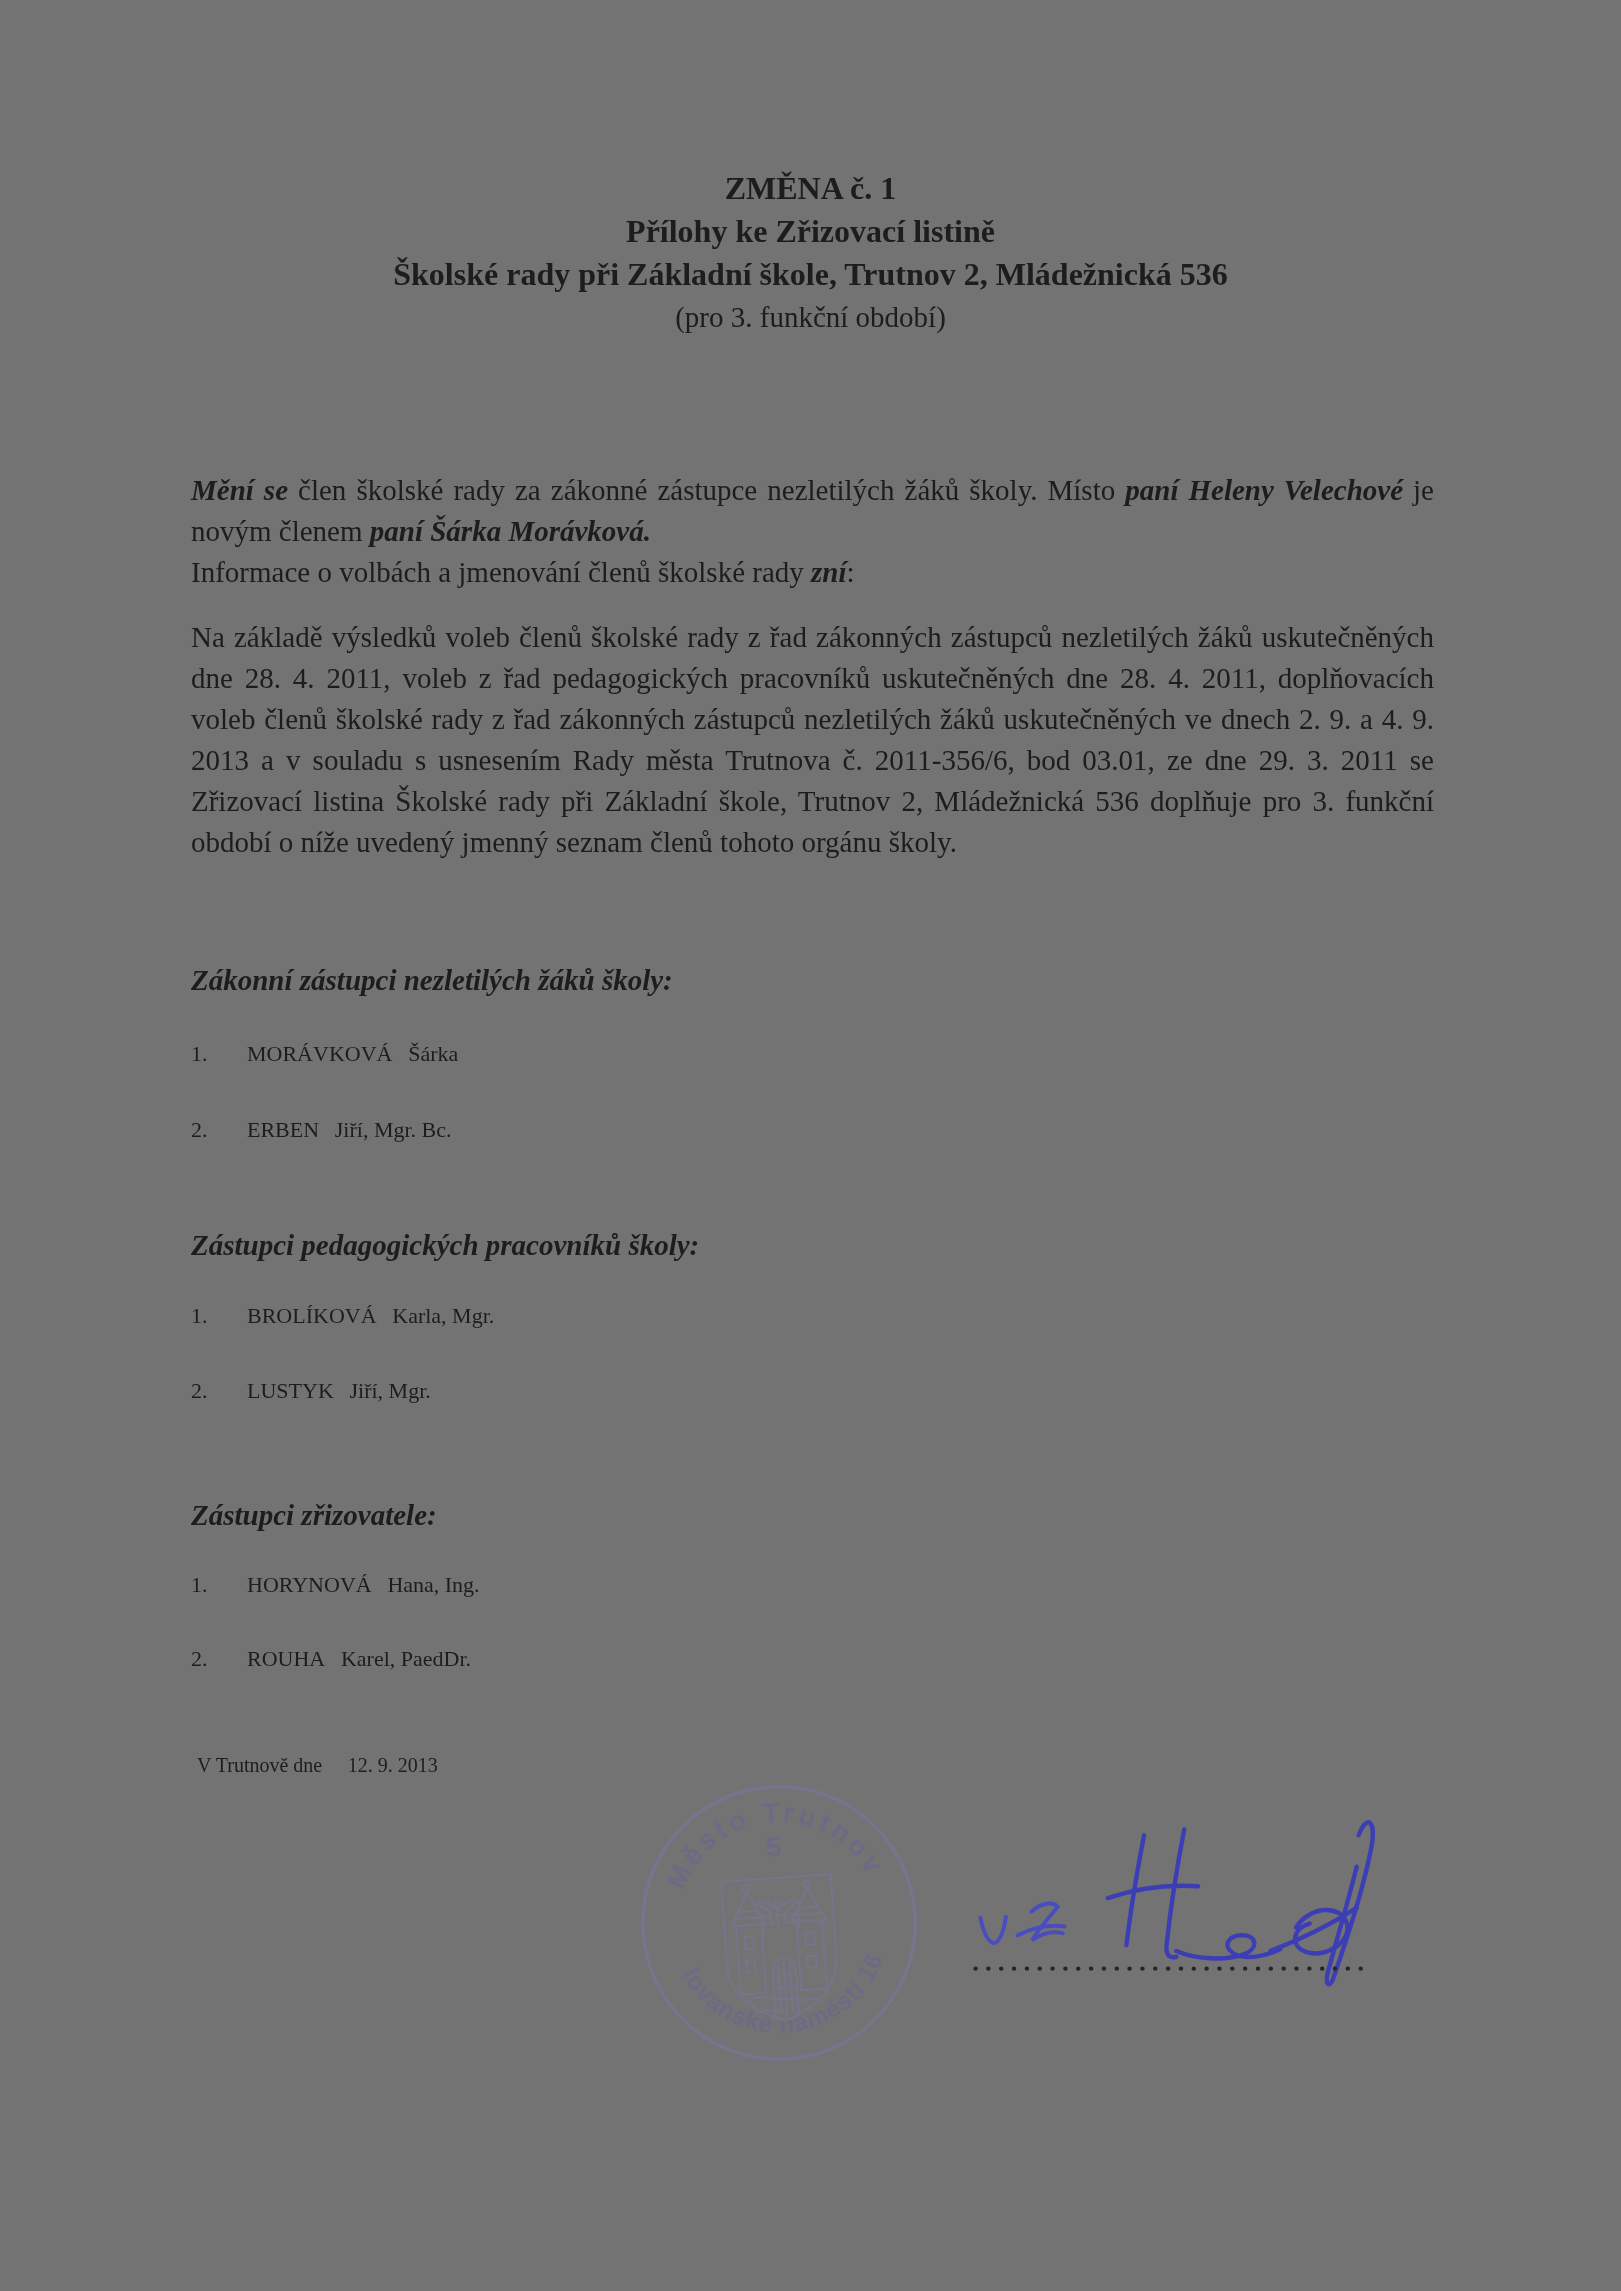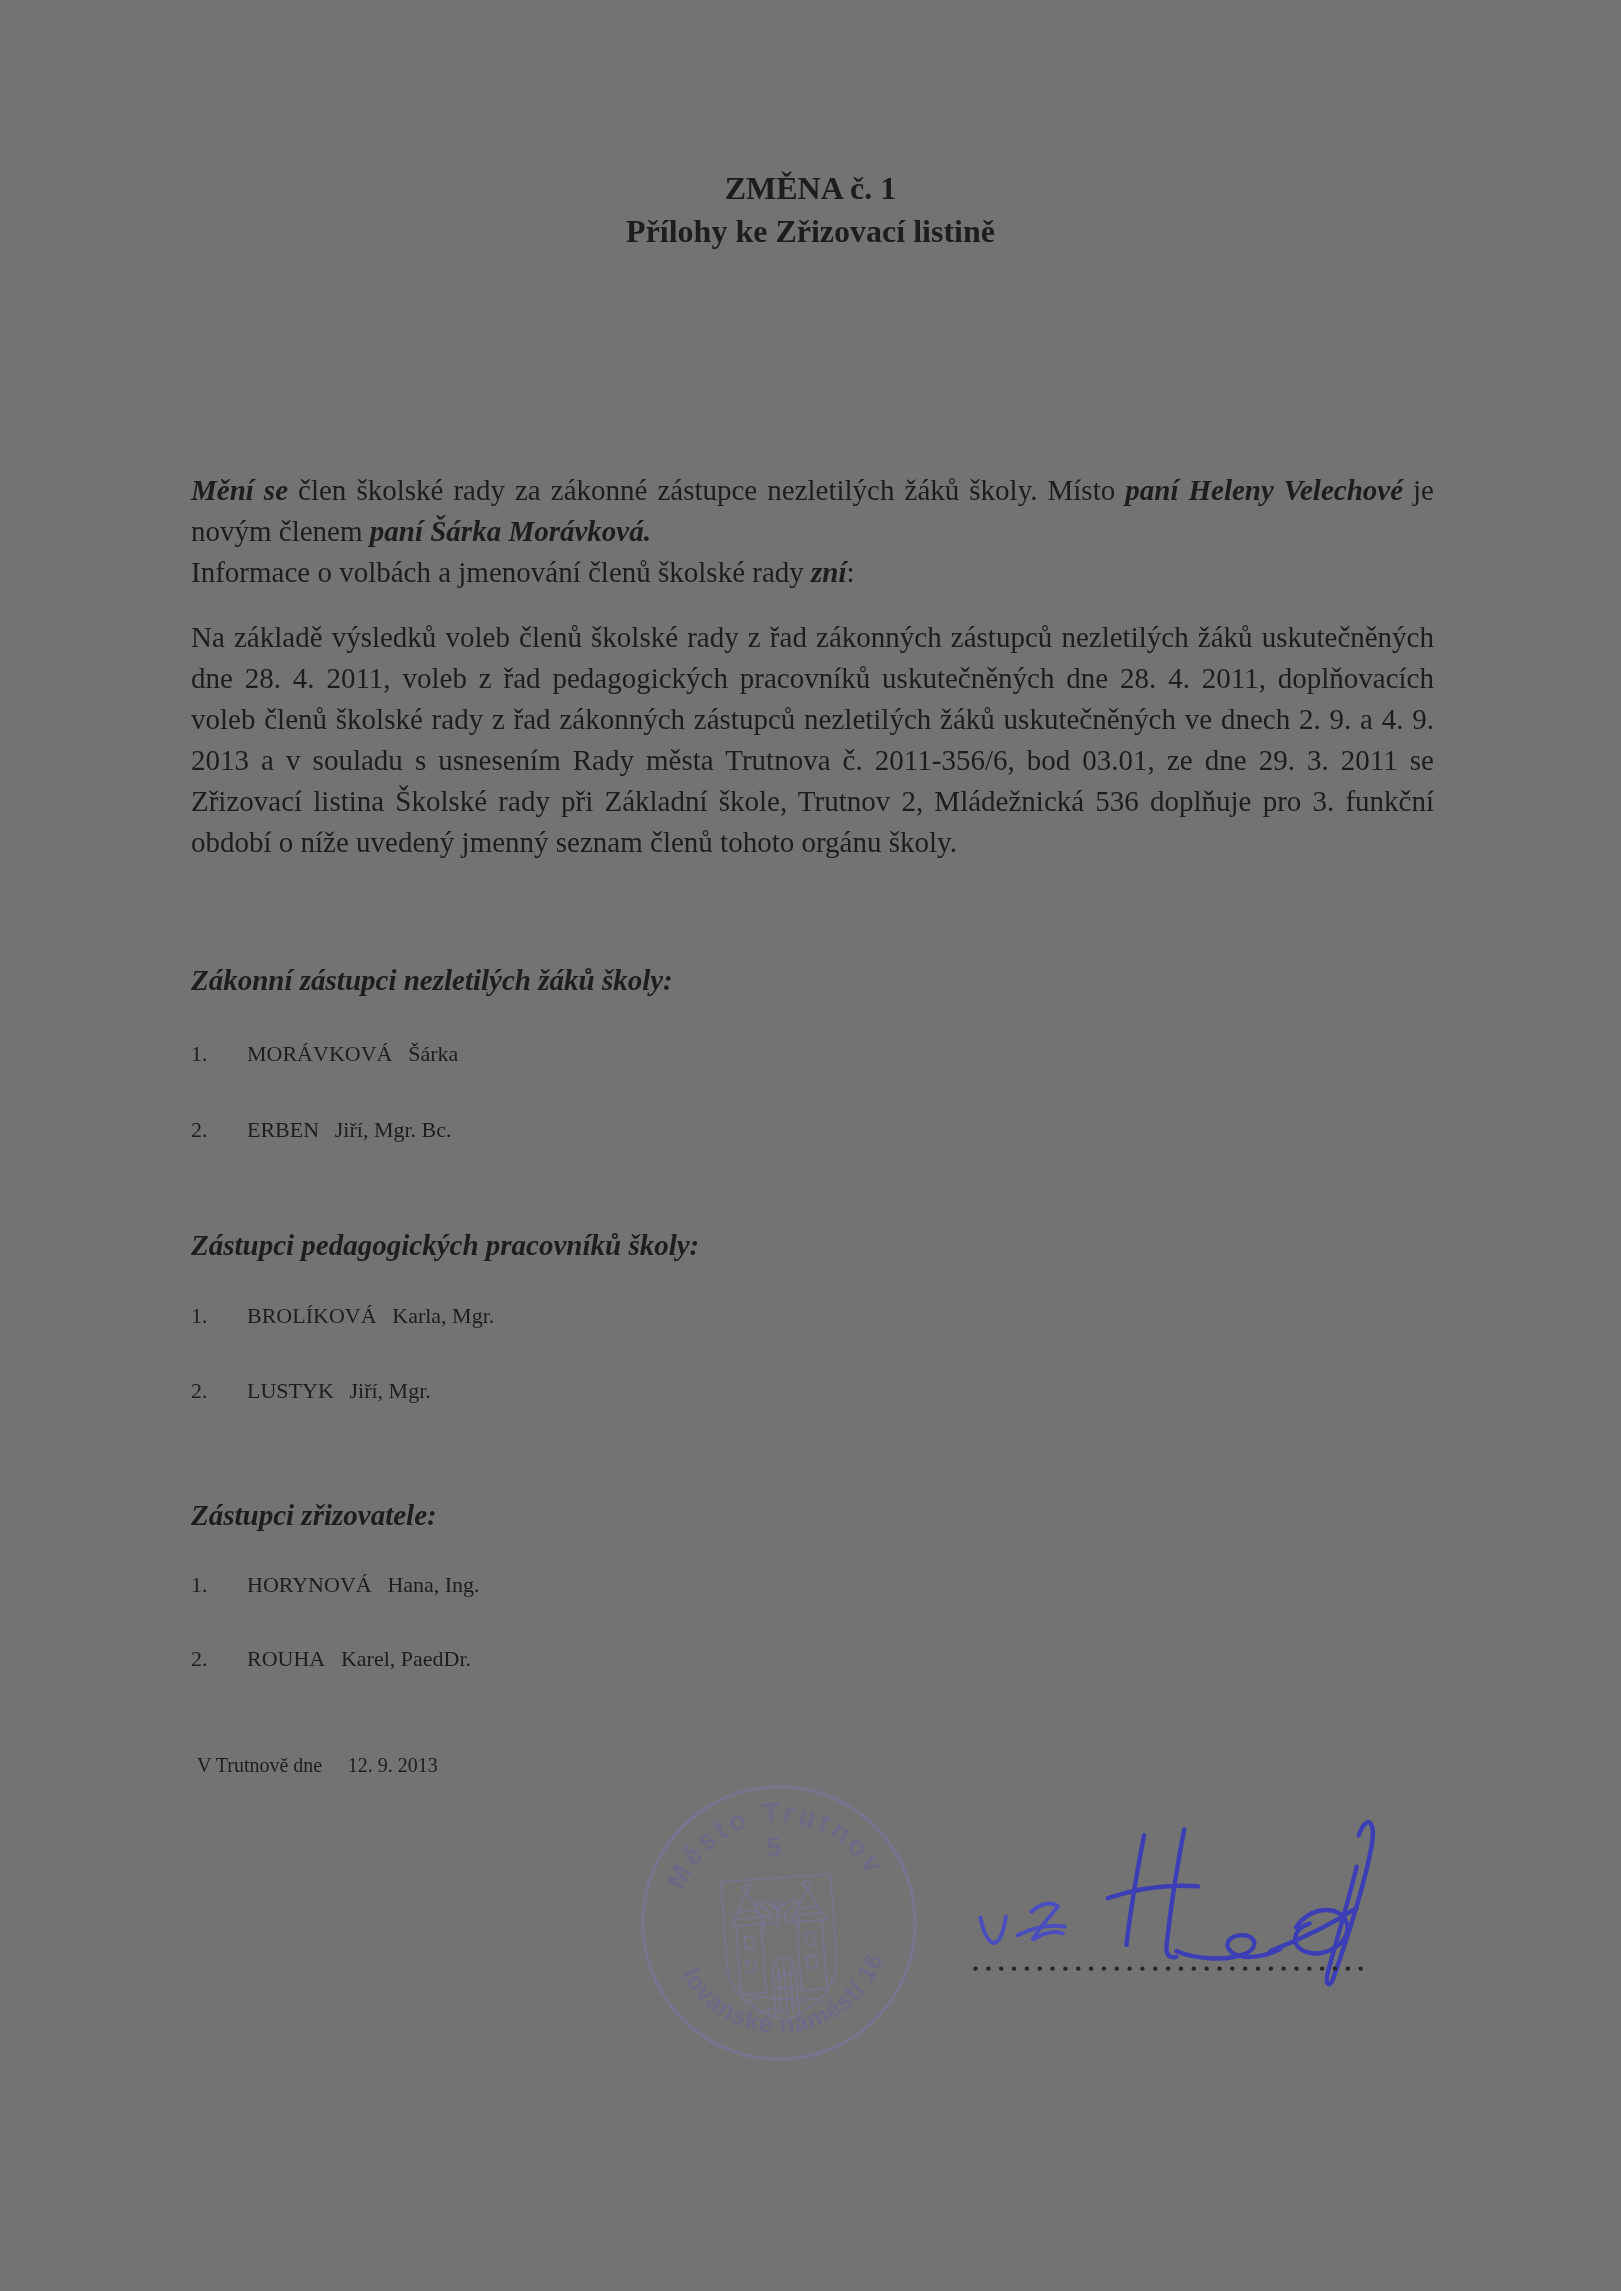--- a/index.html
+++ b/index.html
@@ -48,20 +48,22 @@
   .signer-block .role{display:block;margin-top:13.7px;}
 </style>
 </head>
 <body>
 
 <div class="page">
 
   <div class="title-block">
     <div>ZMĚNA č. 1</div>
     <div>Přílohy ke Zřizovací listině</div>
+    <div>Školské rady při Základní škole, Trutnov 2, Mládežnická 536</div>
+    <div class="subtitle">(pro 3. funkční období)</div>
   </div>
 
 
   <div class="para" style="top:470px;"><span class="bi">Mění se</span><span> člen školské rady za zákonné zástupce nezletilých žáků školy. Místo </span><span class="bi">paní Heleny Velechové</span><span> je novým členem </span><span class="bi">paní Šárka Morávková.</span><br><span>Informace o volbách a jmenování členů školské rady </span><span class="bi">zní</span><span>:</span></div>
 
   <div class="para" style="top:617px;">Na základě výsledků voleb členů školské rady z řad zákonných zástupců nezletilých žáků uskutečněných dne 28. 4. 2011, voleb z řad pedagogických pracovníků uskutečněných dne 28. 4. 2011, doplňovacích voleb členů školské rady z řad zákonných zástupců nezletilých žáků uskutečněných ve dnech 2. 9. a 4. 9. 2013 a v souladu s usnesením Rady města Trutnova č. 2011-356/6, bod 03.01, ze dne 29. 3. 2011 se Zřizovací listina Školské rady při Základní škole, Trutnov 2, Mládežnická 536 doplňuje pro 3. funkční období o níže uvedený jmenný seznam členů tohoto orgánu školy.</div>
 
   <div class="sec-heading" style="top:966px;">Zákonní zástupci nezletilých žáků školy:</div>
   <div class="member" style="top:1043px;">
     <span class="num">1.</span><span class="last">MORÁVKOVÁ</span><span class="first">Šárka</span>

